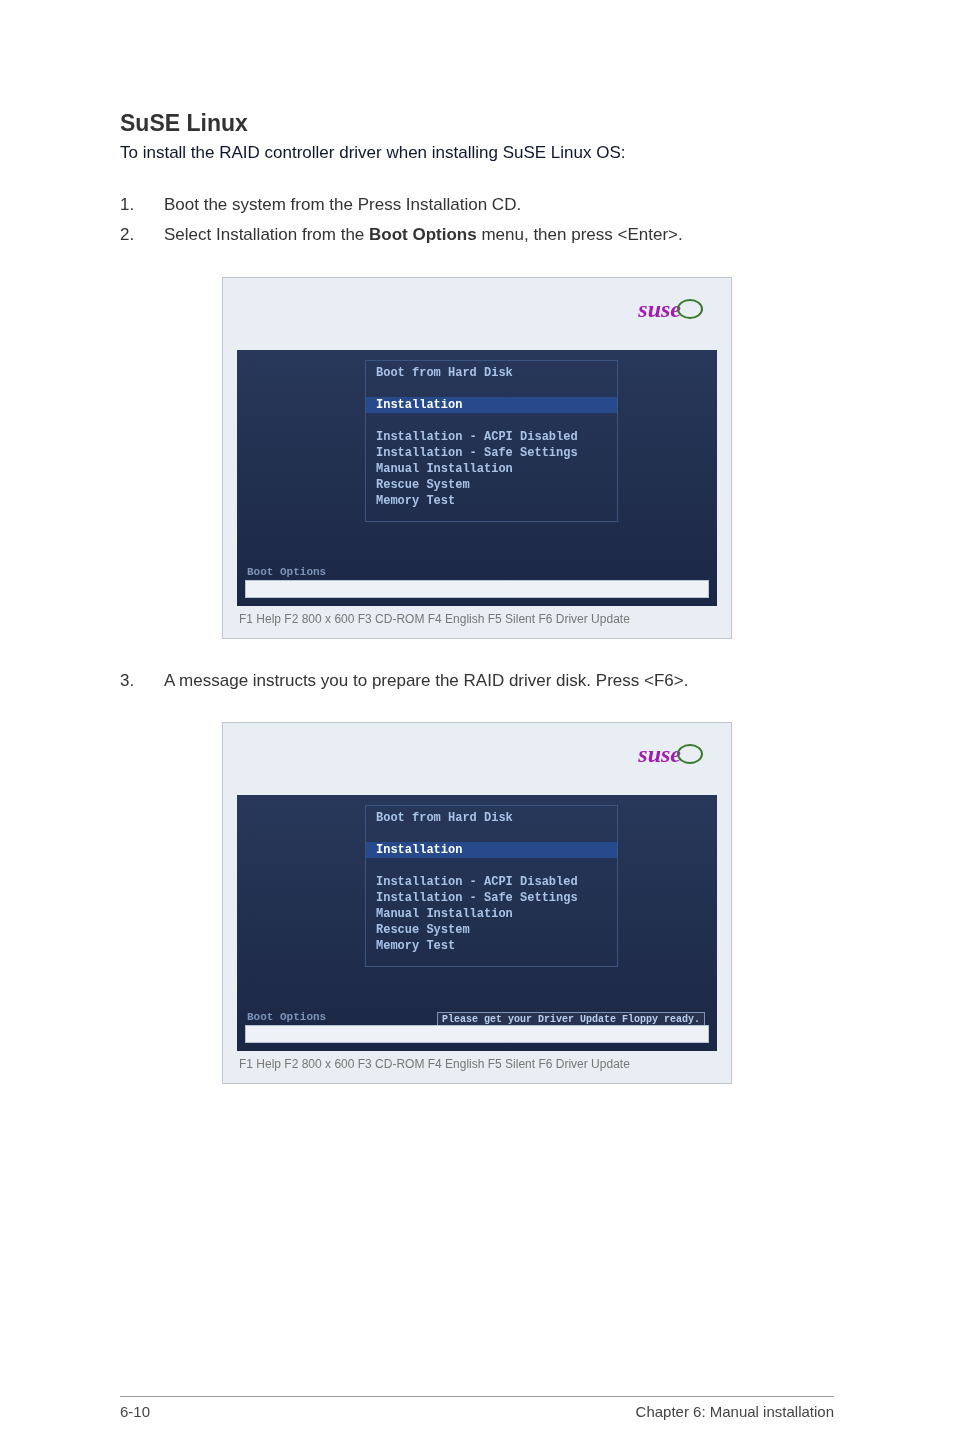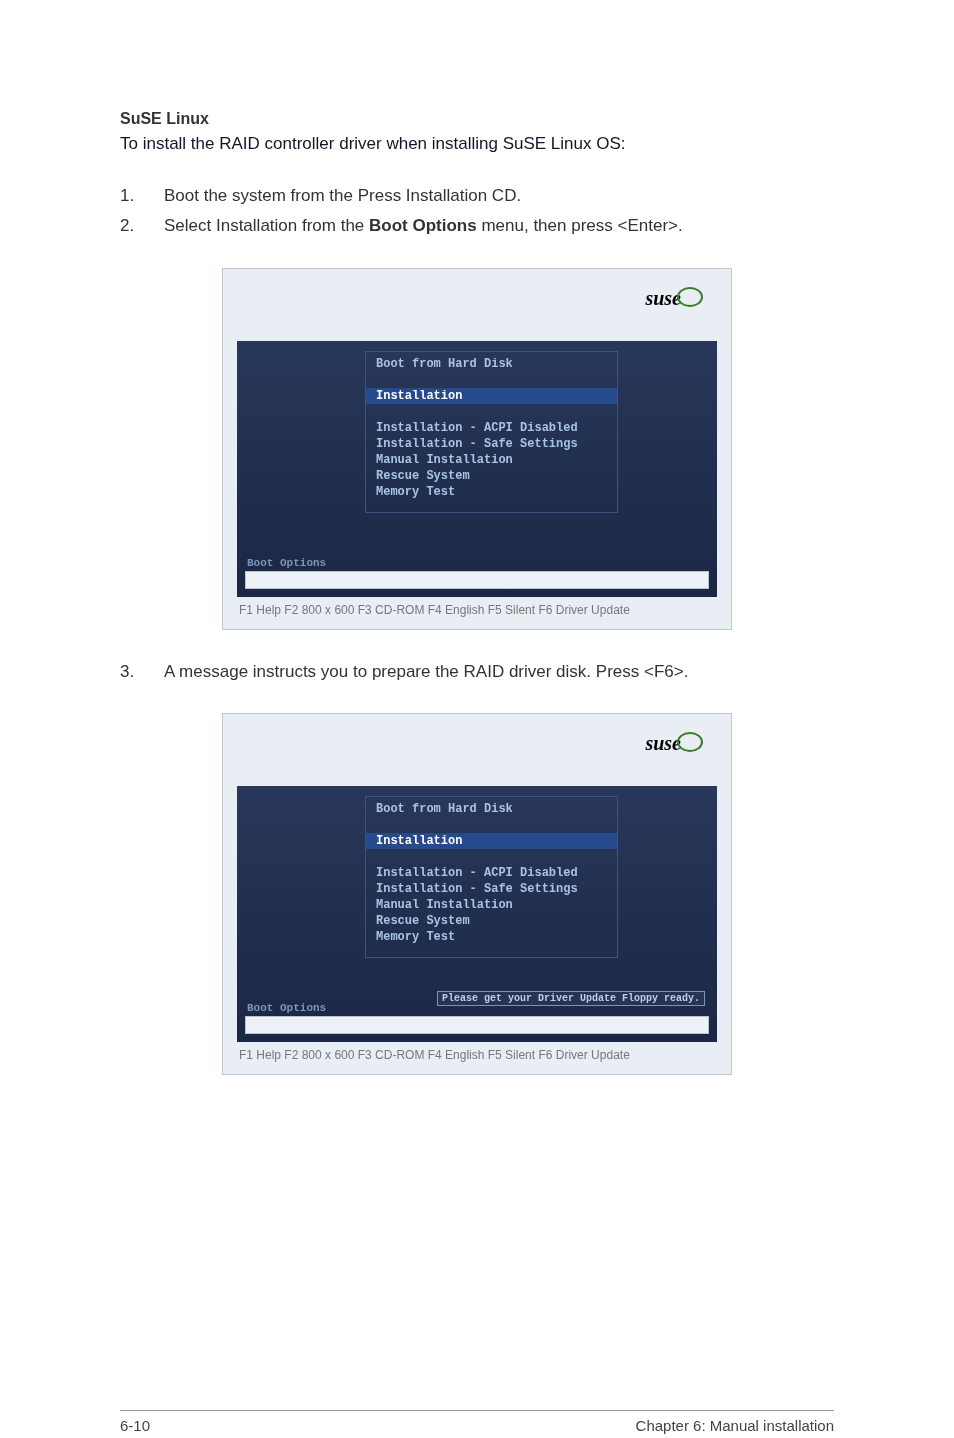--- a/index.html
+++ b/index.html
@@ -9,21 +9,21 @@
     background: #fff;
     color: #222;
     width: 954px;
   }
   .page {
     padding: 110px 120px 60px 120px;
     min-height: 1300px;
     position: relative;
   }
   h2.section {
-    font-size: 16px;
+    font-size: 23px;
     font-weight: bold;
     margin: 0 0 6px 0;
     color: #333;
   }
   p.intro {
     font-size: 17px;
     margin: 0 0 30px 0;
     color: #0f172a;
   }
   ol.steps {
@@ -59,22 +59,22 @@
     position: relative;
     padding: 14px 14px 10px 14px;
   }
   .suse-logo {
     position: absolute;
     top: 18px;
     right: 28px;
     font-family: Georgia, serif;
     font-weight: bold;
     font-style: italic;
-    color: #000000;
-    font-size: 20px;
+    color: #a21caf;
+    font-size: 24px;
   }
   .suse-logo .eye {
     display: inline-block;
     width: 22px;
     height: 16px;
     border: 2px solid #3a7a2f;
     border-radius: 50%;
     vertical-align: -2px;
     margin-left: -4px;
     position: relative;
@@ -121,38 +121,38 @@
     left: 8px;
     right: 8px;
     bottom: 8px;
     height: 16px;
     background: #eef2f7;
     border: 1px solid #b8c4d4;
   }
   .floppy-msg {
     position: absolute;
     right: 12px;
-    bottom: 36px;
+    bottom: 24px;
     font-size: 10px;
     color: #b9ceea;
     border: 1px solid #7c94b8;
     padding: 1px 4px;
     background: rgba(255,255,255,0.05);
   }
   .fkeys {
     font-size: 12px;
     color: #777;
     text-align: left;
     padding: 6px 2px 2px 2px;
     font-family: Arial, sans-serif;
   }
 
   .footer {
     position: absolute;
-    bottom: 36px;
+    bottom: 50px;
     left: 120px;
     right: 120px;
     border-top: 1px solid #999;
     padding-top: 6px;
     display: flex;
     justify-content: space-between;
     font-size: 15px;
     color: #444;
   }
 </style>

